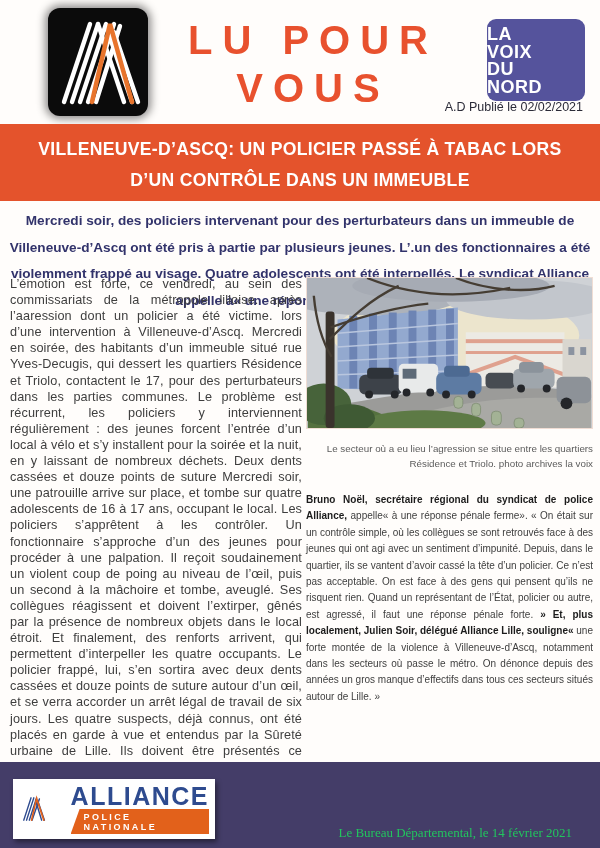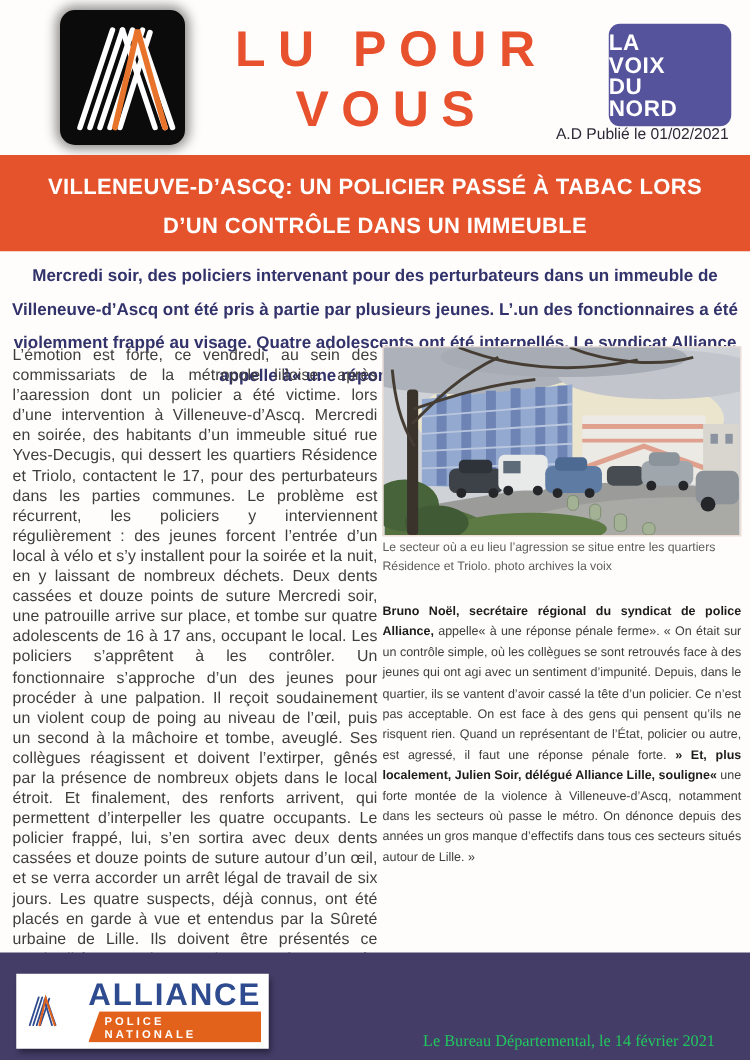--- a/index.html
+++ b/index.html
@@ -50,21 +50,21 @@
     position:absolute; left:10px; top:276px; width:292px;
     font-size:12.7px; line-height:16.1px; color:#3e3e3e;
     text-align:justify; letter-spacing:.1px;
   }
   .col-right { position:absolute; left:306px; top:277px; width:287px; }
   .photo {
     width:287px; height:152px; border:1px solid #f0ddd4; background:#cfd2d6;
   }
   .photo svg { display:block; width:100%; height:100%; }
   .caption {
-    margin-top:2px; font-size:9.8px; line-height:15px; color:#5c5c5c;
+    margin-top:12px; font-size:9.8px; line-height:15px; color:#5c5c5c;text-align:right;
   }
   .right-par {
     margin-top:21px; font-size:10px; line-height:16.4px;
     color:#3e3e3e; text-align:justify;
   }
   .right-par b { color:#1c1c1c; }
   
   .footer {
     position:absolute; top:762px; left:0; right:0; height:86px;
     background:#443D68;
@@ -126,21 +126,21 @@
     <div class="brand-title">
       <div>LU POUR</div>
       <div>VOUS</div>
     </div>
     <div class="voix-logo">
       <div>LA</div>
       <div>VOIX</div>
       <div>DU</div>
       <div>NORD</div>
     </div>
-    <div class="published">A.D Publié le 01/02/2021</div>
+    <div class="published">A.D Publié le 02/02/2021</div>
   </header>
 
   <div class="banner">
     <div>VILLENEUVE-D’ASCQ: UN POLICIER PASSÉ À TABAC LORS D’UN CONTRÔLE DANS UN IMMEUBLE</div>
   </div>
 
   <div class="lede">
     <span>Mercredi soir, des policiers intervenant pour des perturbateurs dans un immeuble de Villeneuve-d’Ascq ont été pris à partie par plusieurs jeunes. L’.un des fonctionnaires a été violemment frappé au visage. Quatre adolescents ont été interpellés. </span><span class="u">Le syndicat Alliance</span><span> appelle à« une réponse pénale ferme».</span>
   </div>
 

